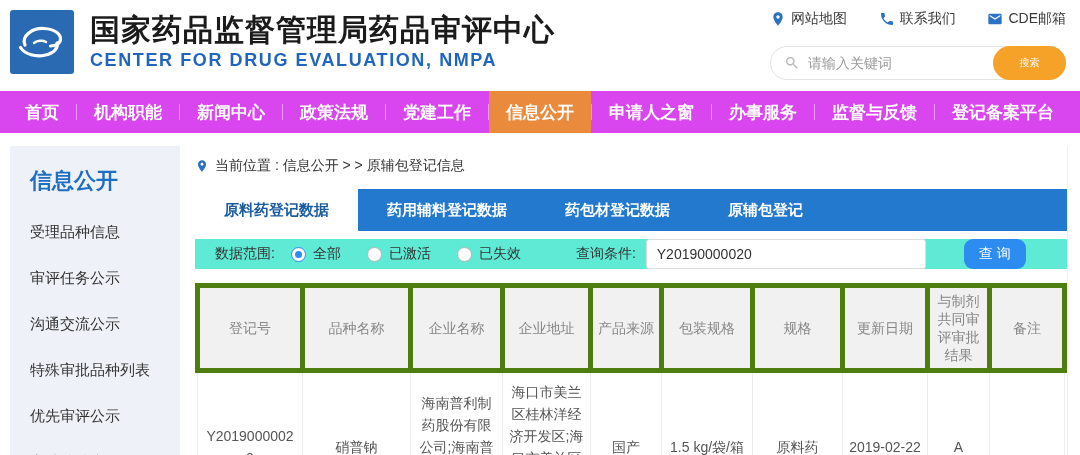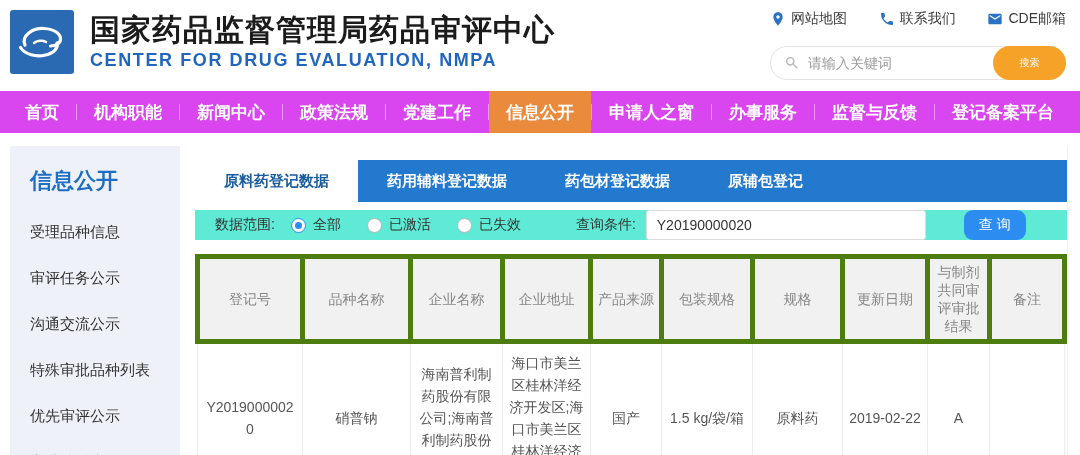--- a/index.html
+++ b/index.html
@@ -157,20 +157,28 @@
           <div class="sidebar-item">受理品种信息</div>
           <div class="sidebar-item">审评任务公示</div>
           <div class="sidebar-item">沟通交流公示</div>
           <div class="sidebar-item">特殊审批品种列表</div>
           <div class="sidebar-item">优先审评公示</div>
           <div class="sidebar-item">突破性治疗公示</div>
         </div>
     </div>
 
     <div class="main">
+      <div class="breadcrumb">
+        <span class="pin">
+          <svg viewBox="0 0 24 24">
+              <path d="M12 2C8.13 2 5 5.13 5 9c0 5.25 7 13 7 13s7-7.75 7-13c0-3.87-3.13-7-7-7zm0 9.5c-1.38 0-2.5-1.12-2.5-2.5s1.12-2.5 2.5-2.5 2.5 1.12 2.5 2.5-1.12 2.5-2.5 2.5z"></path>
+            </svg>
+        </span>
+        <span>当前位置 : 信息公开 &gt; &gt; 原辅包登记信息</span>
+      </div>
 
       <div class="tabs" id="tabs">
           <div class="tab active">原料药登记数据</div>
           <div class="tab">药用辅料登记数据</div>
           <div class="tab">药包材登记数据</div>
           <div class="tab">原辅包登记</div>
         </div>
 
       <div class="filterbar">
         <span>数据范围:</span>

